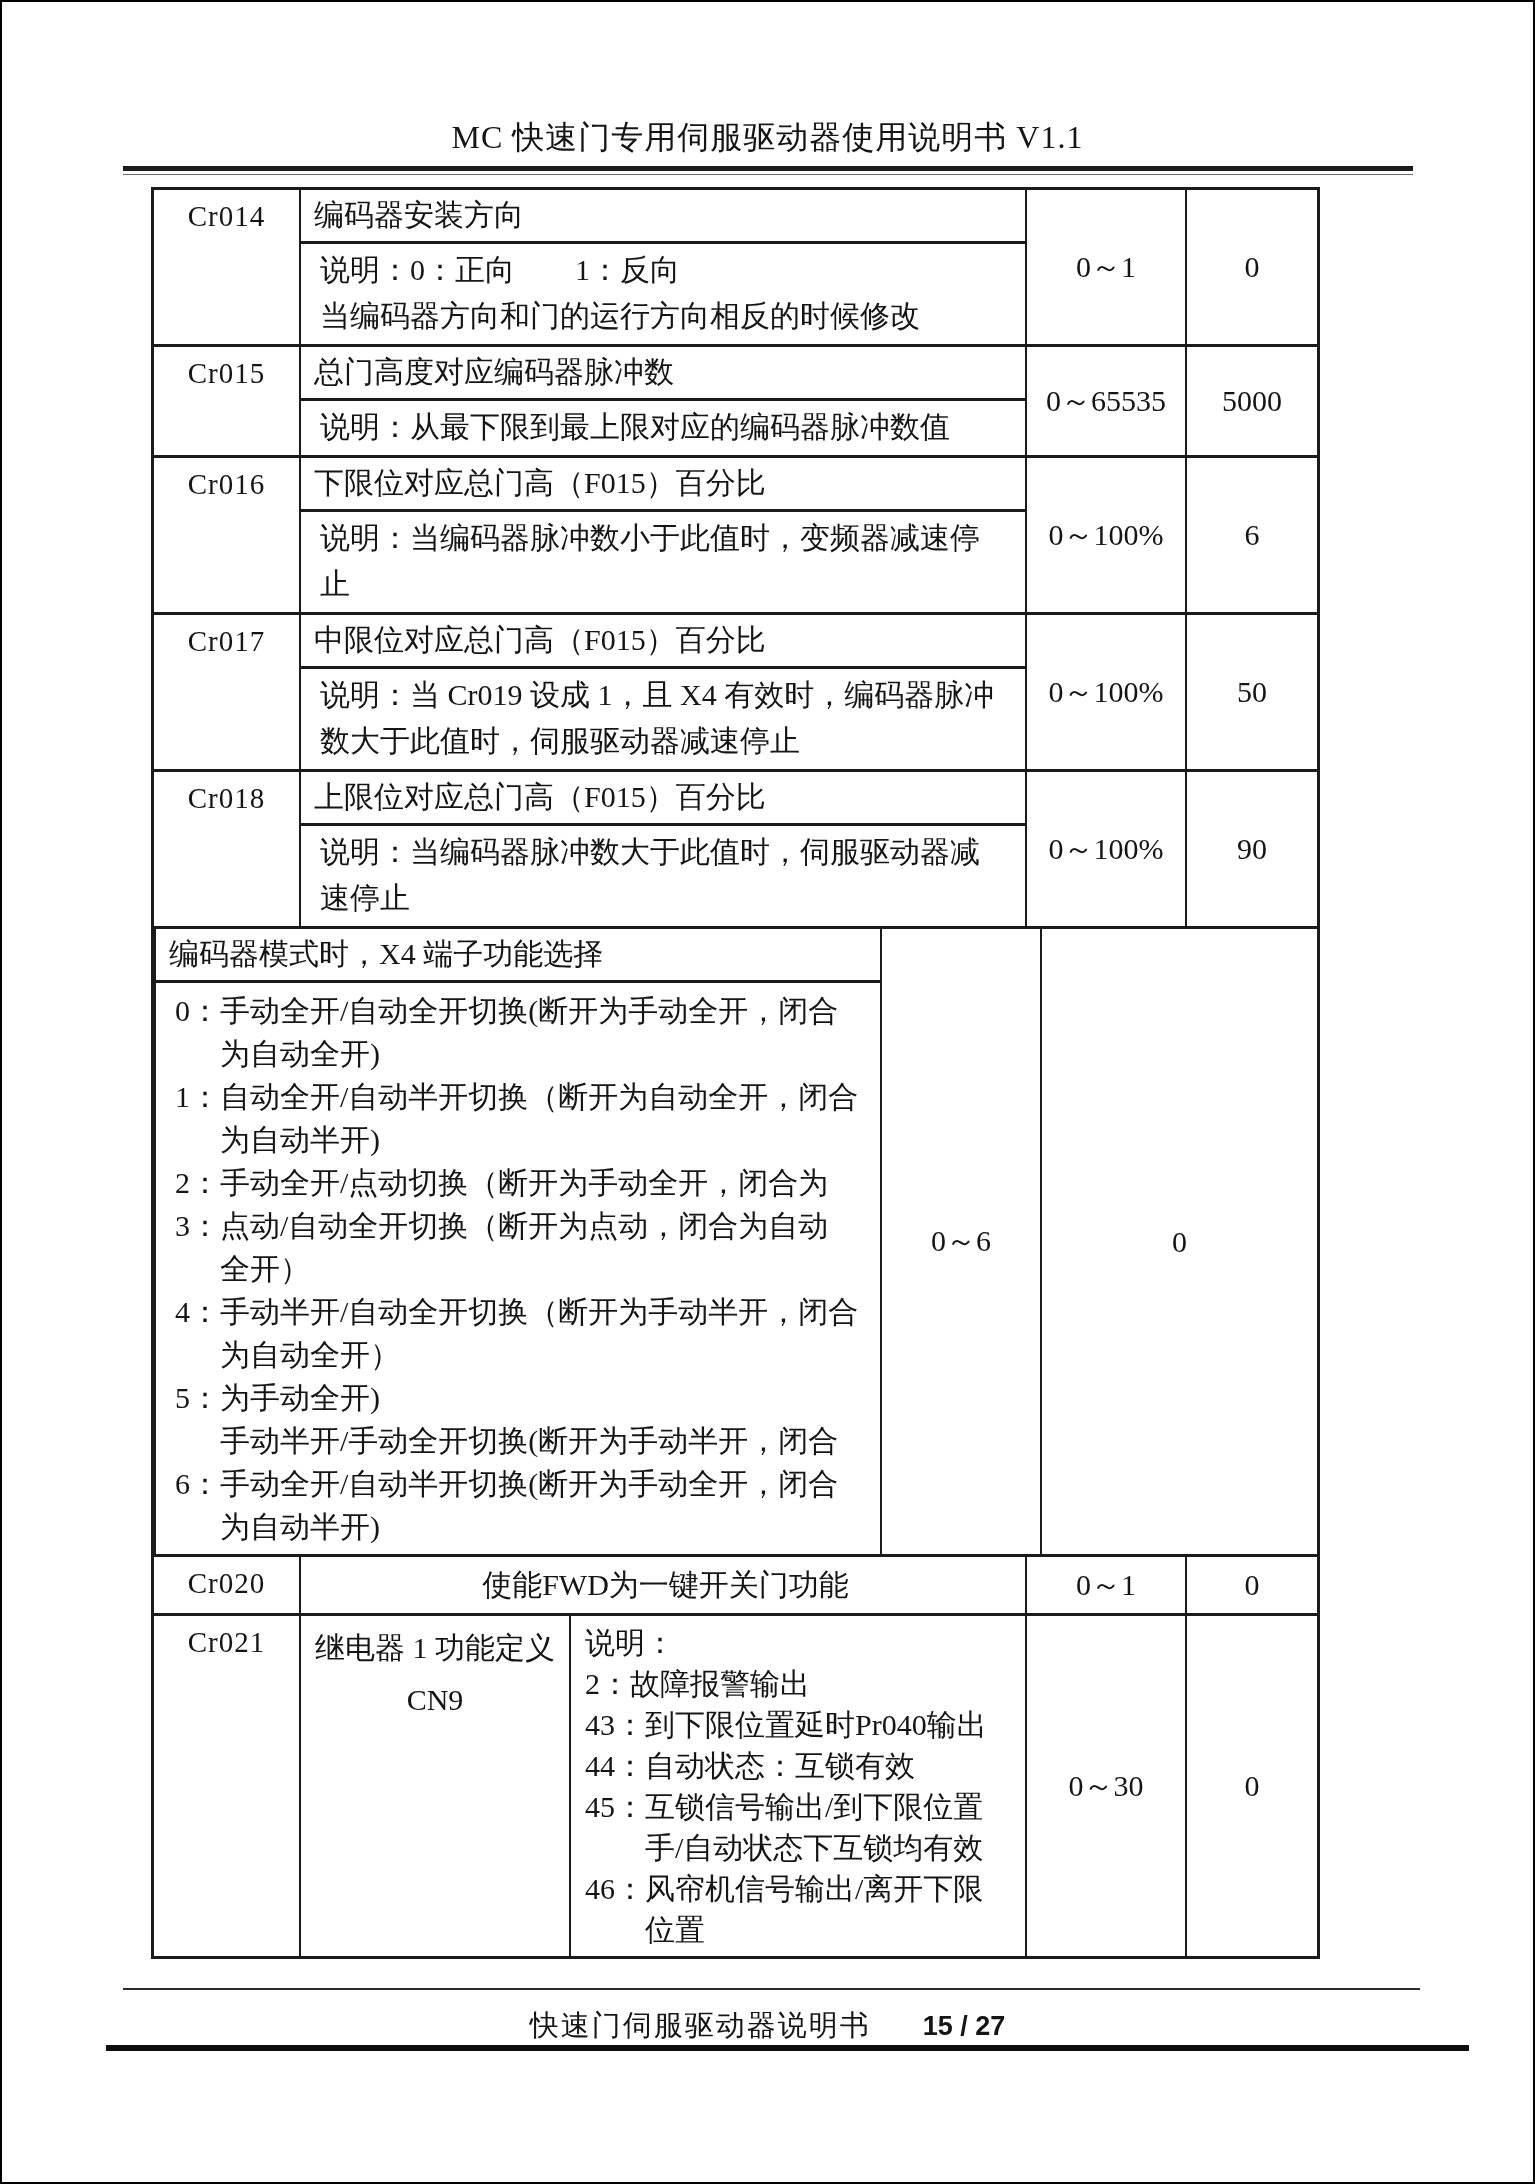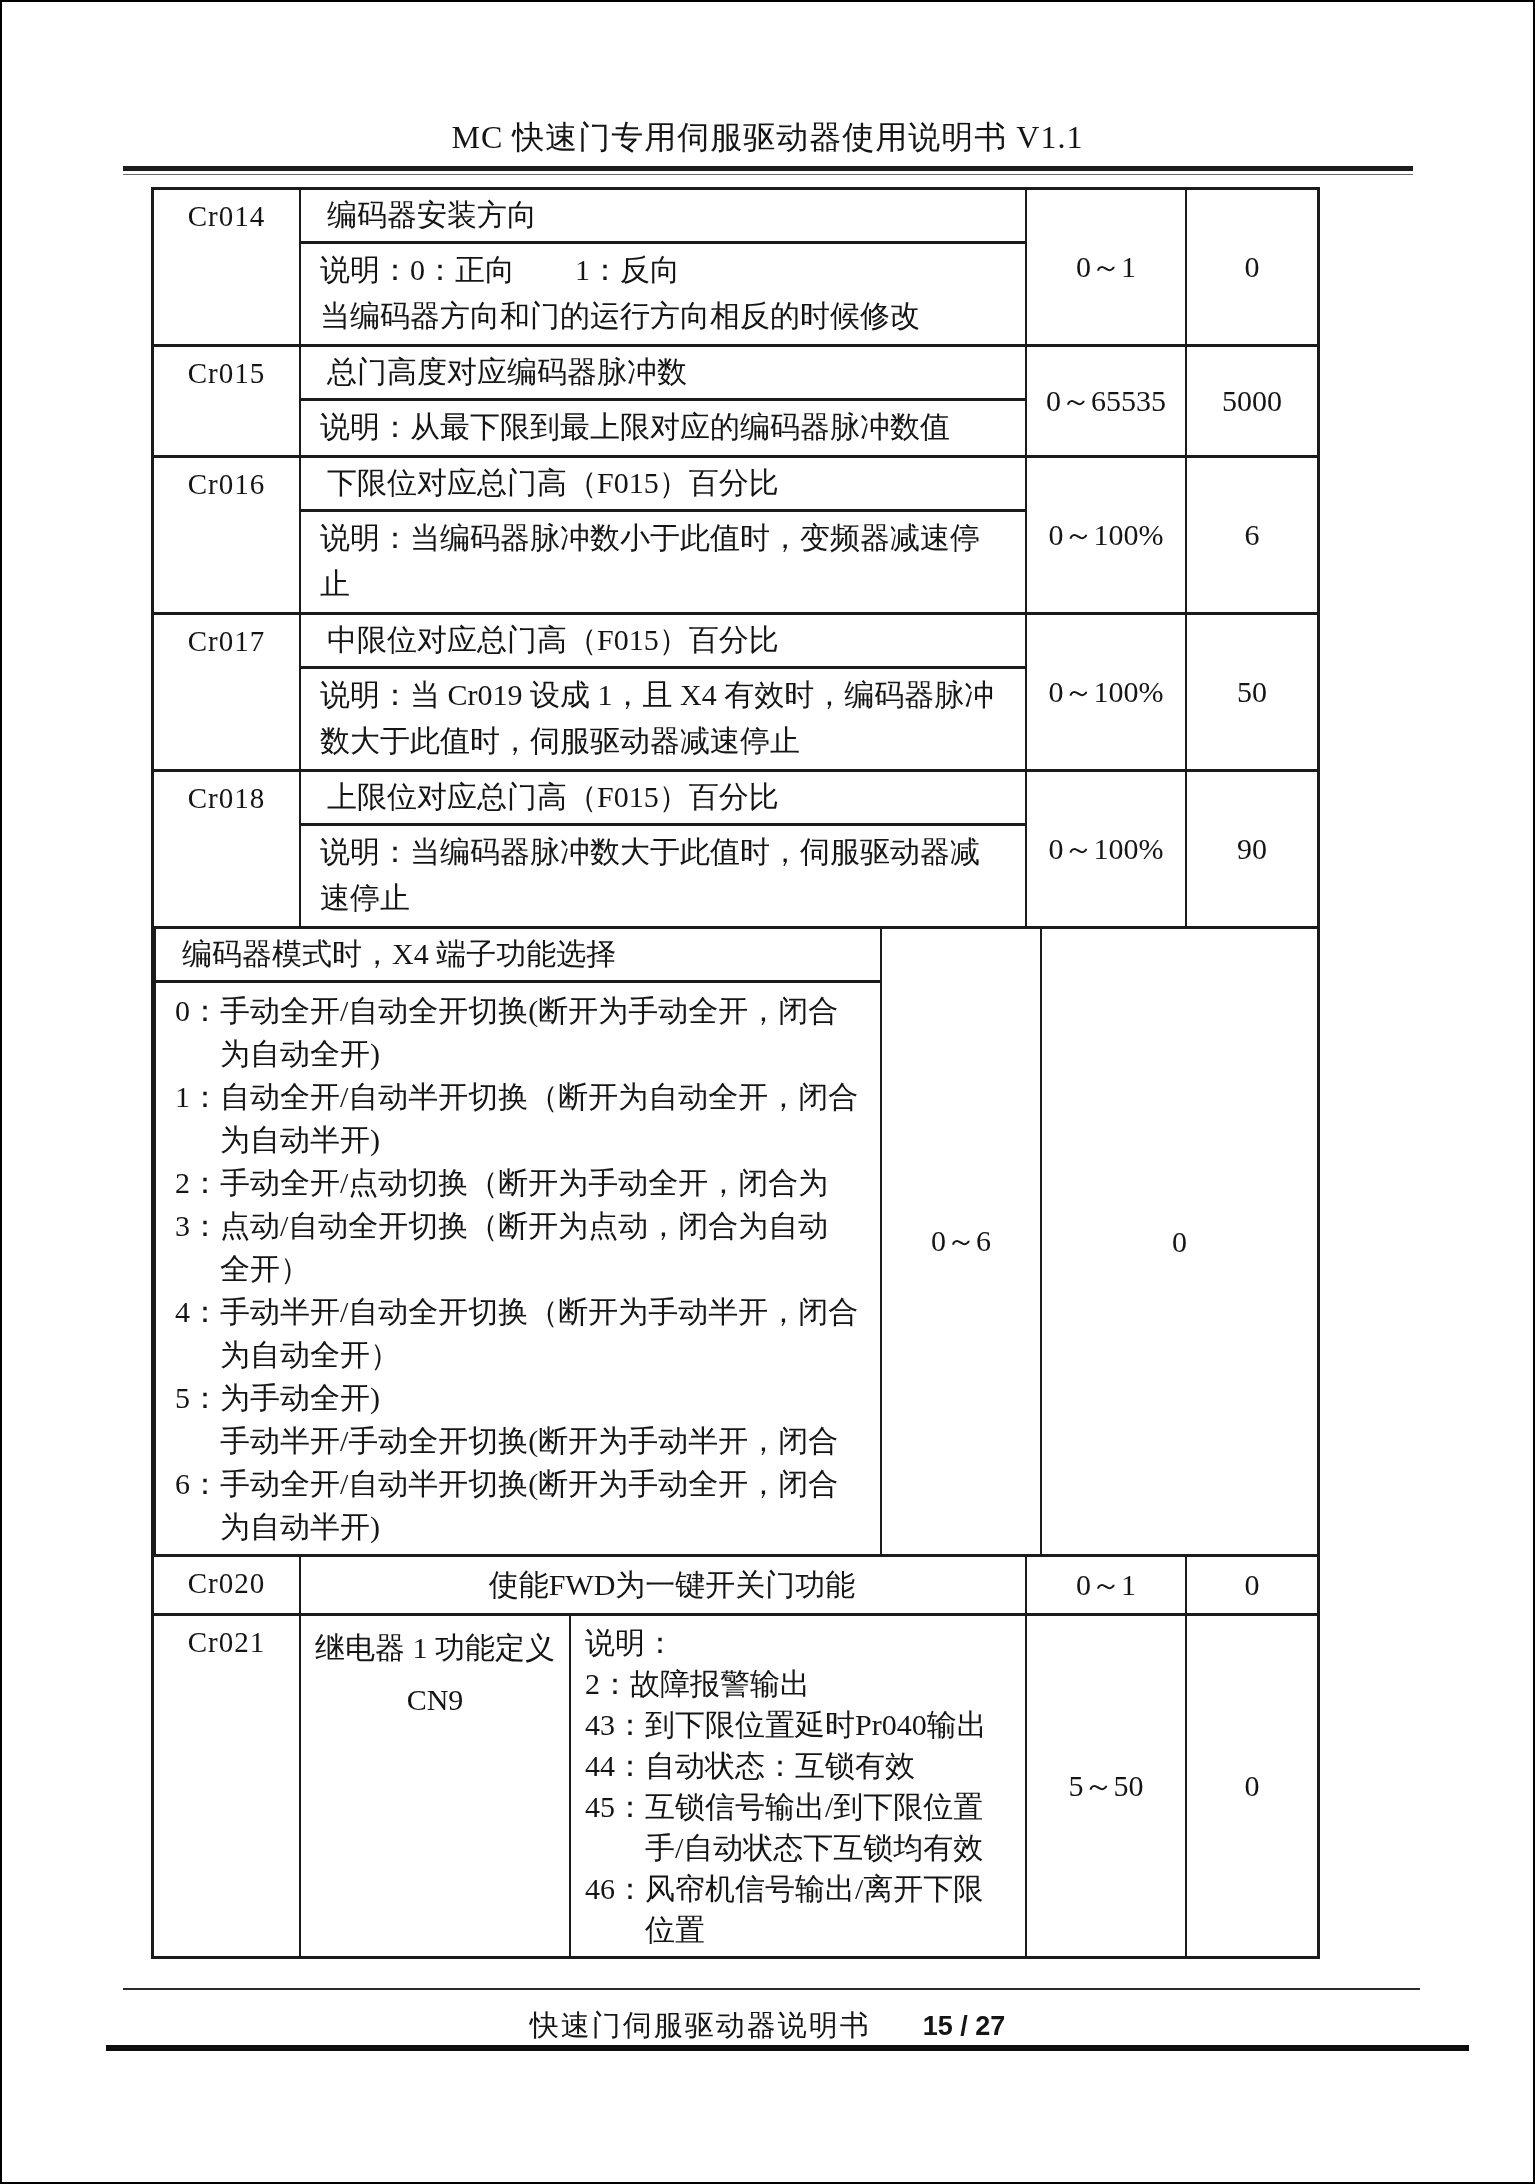--- a/index.html
+++ b/index.html
@@ -39,21 +39,21 @@
     padding-top:10px;box-sizing:border-box;
     font-size:29px;letter-spacing:1px;
   }
   .desc-cell{
     width:728px;flex:0 0 728px;box-sizing:border-box;
     border-left:2px solid #1b1b1b;border-right:2px solid #1b1b1b;
     display:flex;flex-direction:column;
   }
   .desc-title{
     min-height:54px;display:flex;align-items:center;
-    padding:0 8px 0 26px;box-sizing:border-box;font-family:Liberation Serif, serif;
+    padding:0 8px 0 13px;box-sizing:border-box;font-family:Liberation Serif, serif;
   }
   .desc-title.with-body{border-bottom:3px solid #1b1b1b;}
   .desc-body{padding:3px 6px 5px 19px;}
   .desc-body .line{line-height:46px;white-space:nowrap;}
   .plain-row{min-height:56px;justify-content:center;}
   
   .opt{display:flex;align-items:flex-start;}
   .opt-num{width:45px;flex:0 0 45px;line-height:43px;}
   .opt-lines{flex:1;}
   .block-cr019 .desc-body{padding-top:6px;padding-bottom:6px;}
@@ -234,21 +234,21 @@
         <div class="note-cell">
           <div class="line">说明：</div>
           <div class="line">2：故障报警输出</div>
           <div class="line">43：到下限位置延时Pr040输出</div>
           <div class="line">44：自动状态：互锁有效</div>
           <div class="line">45：互锁信号输出/到下限位置</div>
           <div class="line ind1">手/自动状态下互锁均有效</div>
           <div class="line">46：风帘机信号输出/离开下限</div>
           <div class="line ind1">位置</div>
         </div>
-        <div class="range-cell">5～50</div>
+        <div class="range-cell">0～30</div>
         <div class="default-cell">0</div>
       </div>
     </div>
 
   <div class="footer-rule-thin"></div>
   <div class="footer-row">
     <span class="footer-doc">快速门伺服驱动器说明书</span>
     <span class="footer-page">15 / 27</span>
   </div>
   <div class="footer-rule-thick"></div>

